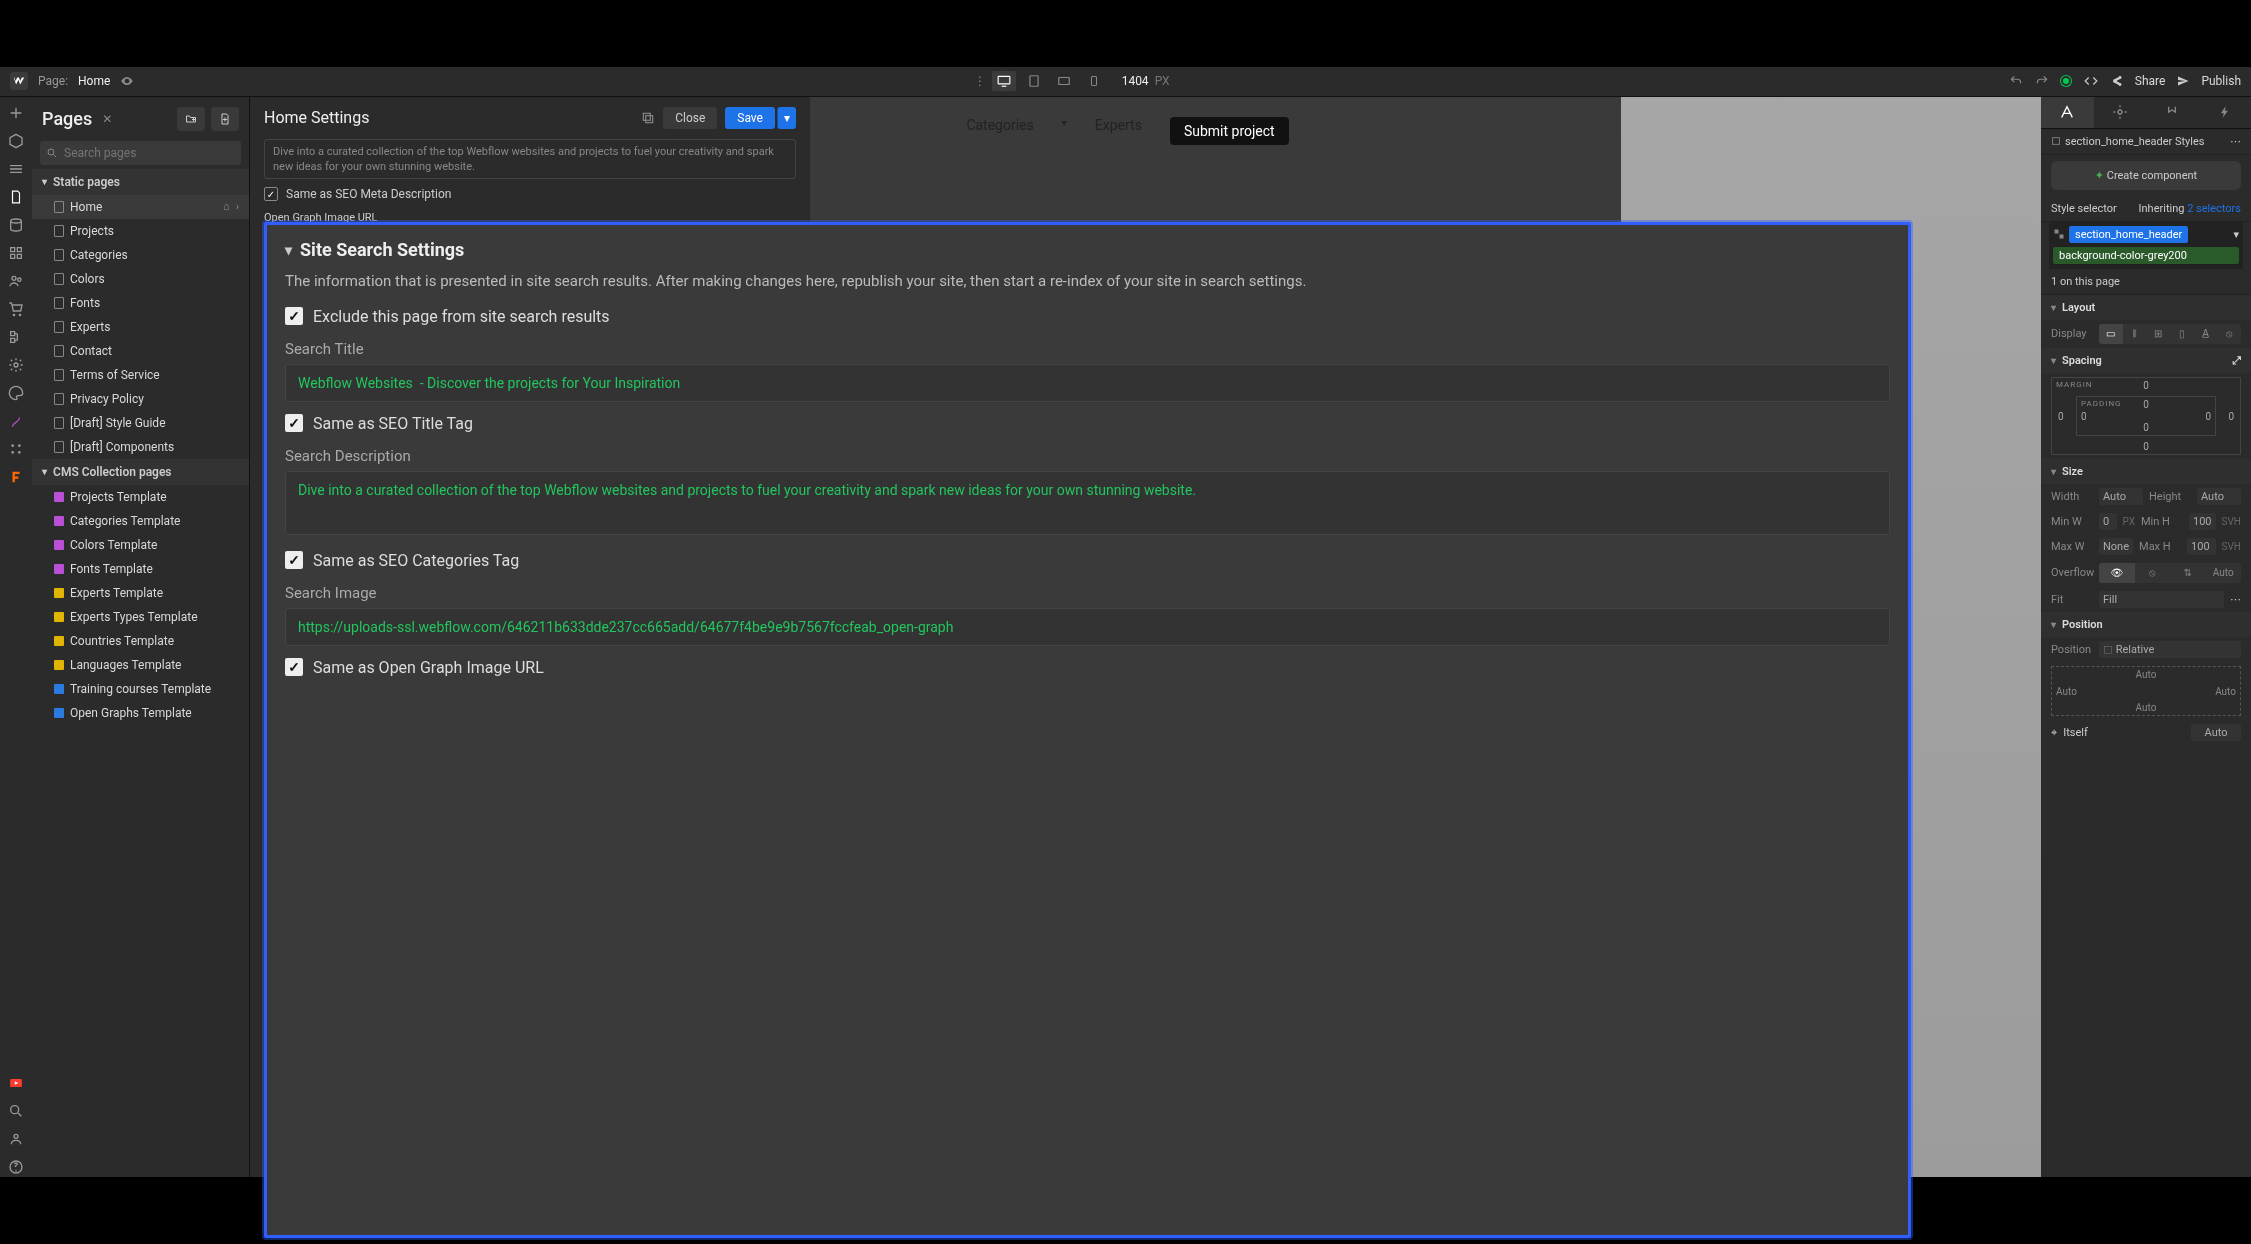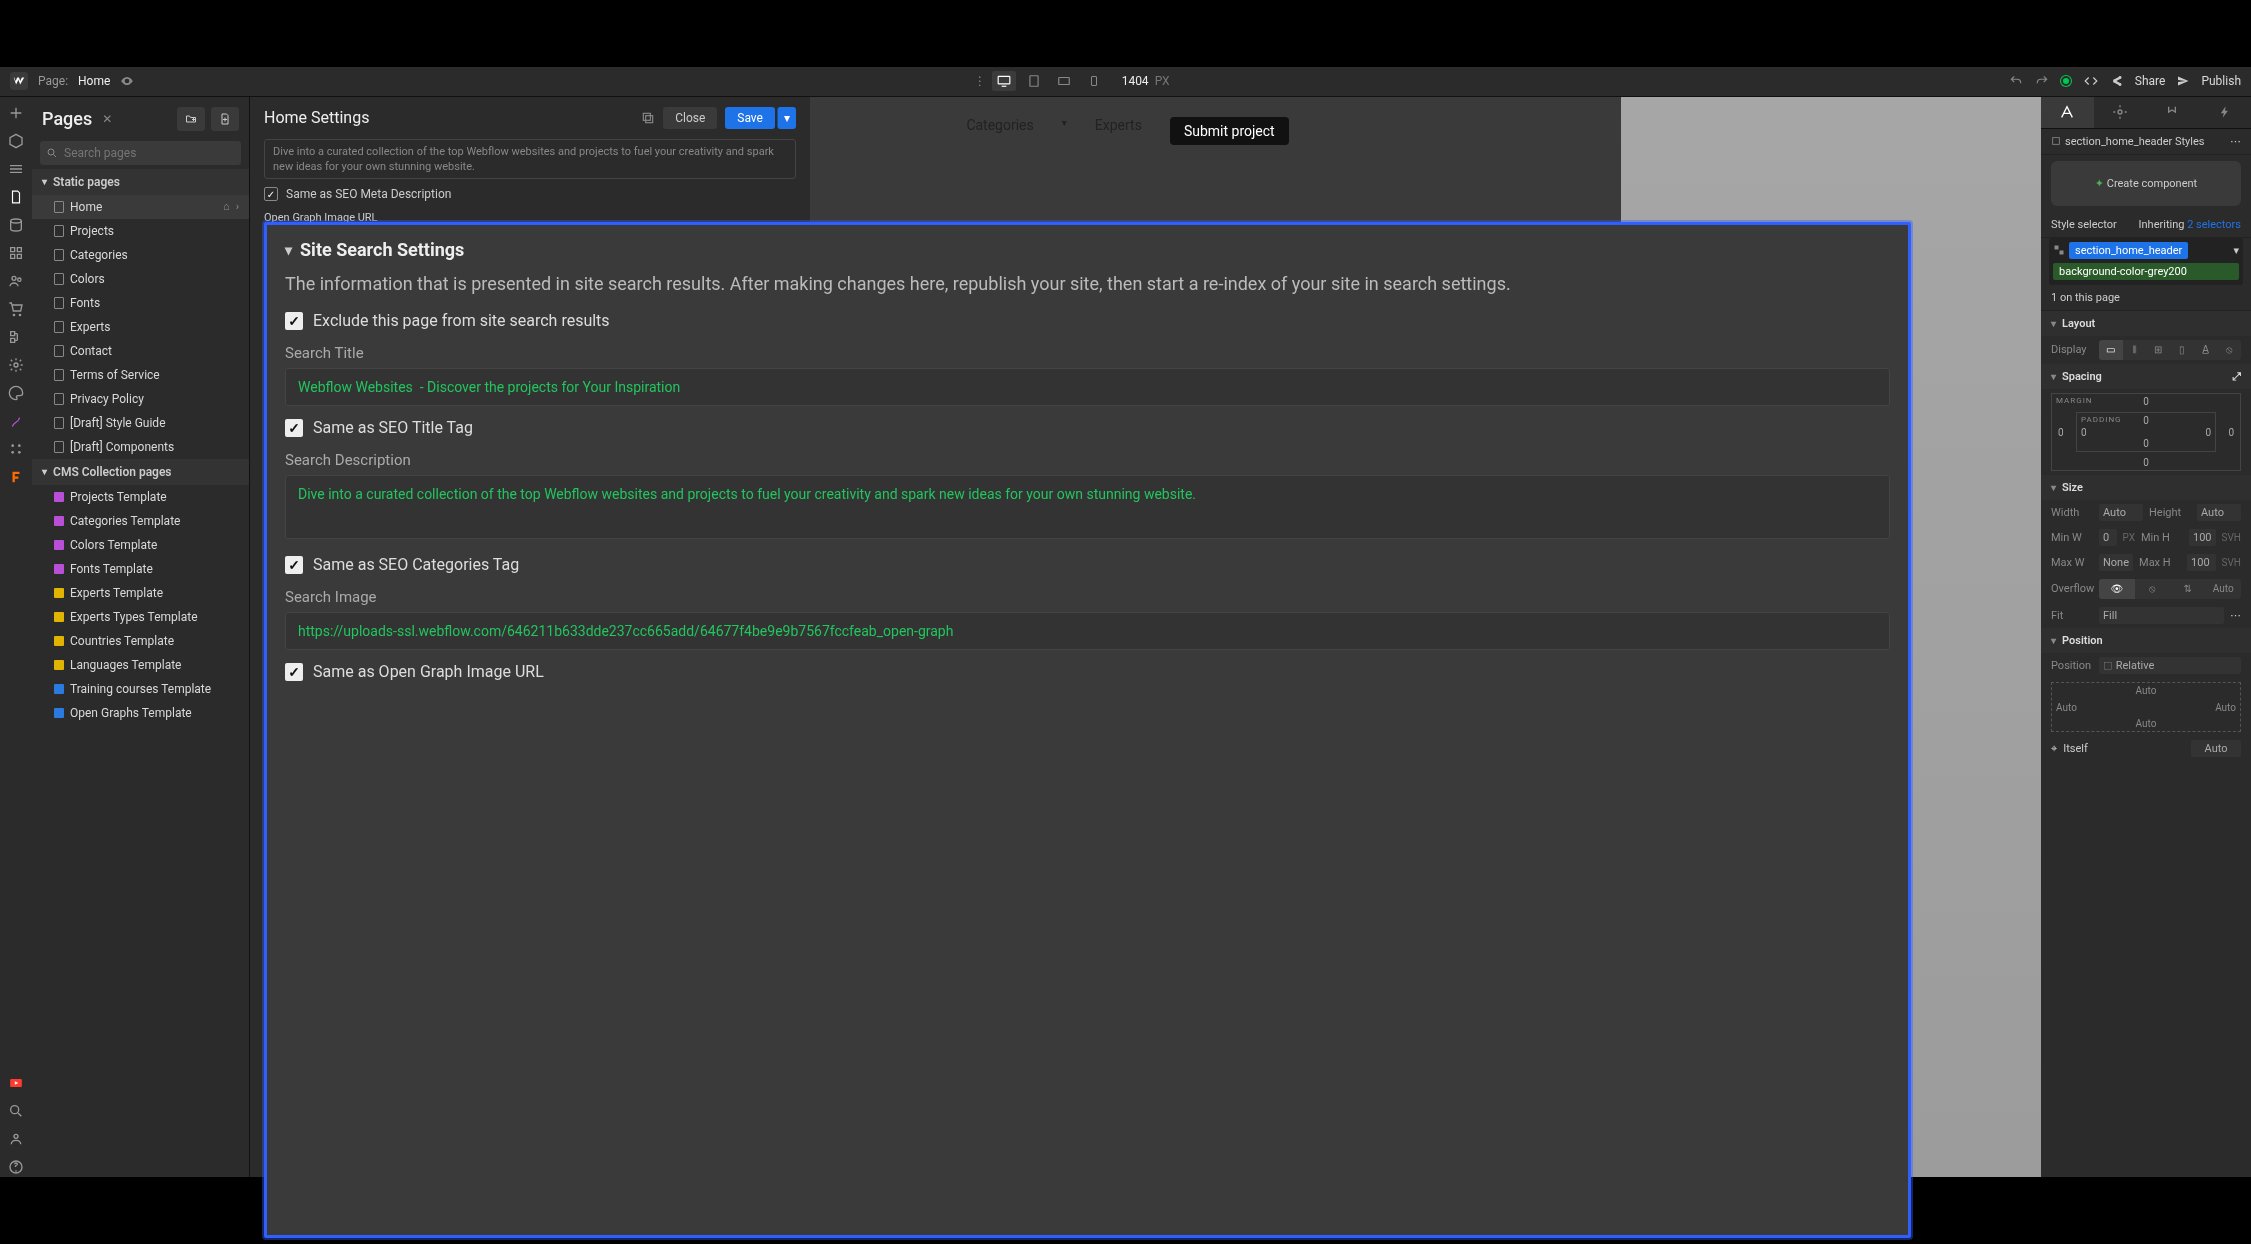--- a/index.html
+++ b/index.html
@@ -60,35 +60,35 @@
 .field-help { font-size:10px; color:#888; margin-bottom:4px; }
 .field-input { width:100%; background:#2b2b2b; border:1px solid #444; color:#ccc; padding:6px 8px; border-radius:3px; font-size:12px; }
 .chk-row { display:flex; align-items:center; gap:8px; margin-top:8px; font-size:12px; }
 .chk { width:14px;height:14px;border:1px solid #666;border-radius:2px;display:flex;align-items:center;justify-content:center;color:#fff;font-size:10px; }
 .chk.on { background:#2b2b2b; border-color:#888; }
 
 
 .ss-overlay { position:absolute; left:264px; top:222px; right:340px; bottom:6px; border:3px solid #2f5fff; background:#3a3a3a; border-radius:2px; box-shadow:0 0 0 2px rgba(47,95,255,.4); padding:14px 18px; overflow:auto; }
 .ss-overlay h4 { font-size:18px; color:#eee; margin-bottom:10px; display:flex; align-items:center; gap:8px; }
 .ss-overlay h4::before { content:"▾"; font-size:14px; color:#ccc; }
-.ss-desc { font-size:18px; color:#bbb; line-height:1.5; margin-bottom:14px; }
+.ss-desc { font-size:15px; color:#bbb; line-height:1.5; margin-bottom:14px; }
 .ss-chk-row { display:flex; align-items:center; gap:10px; margin:12px 0; font-size:16px; color:#ddd; }
 .ss-chk { width:18px;height:18px;border-radius:2px;background:#eee;display:flex;align-items:center;justify-content:center;color:#111;font-size:14px;font-weight:700; }
 .ss-label { font-size:15px; color:#aaa; margin-top:14px; margin-bottom:6px; }
 .ss-input { width:100%; background:#333; border:1px solid #444; color:#22c55e; padding:10px 12px; border-radius:3px; font-size:14px; }
 .ss-textarea { min-height:64px; resize:none; font-family:inherit; }
 
 
 .stylepanel { width:210px; background:#2b2b2b; font-size:11px; color:#ccc; display:flex; flex-direction:column; overflow:auto; }
 .sp-tabs { display:flex; height:32px; border-bottom:1px solid #111; }
 .sp-tabs .t { flex:1; display:flex; align-items:center; justify-content:center; color:#888; }
 .sp-tabs .t.active { background:#3a3a3a; color:#fff; }
 .sp-row { padding:6px 10px; display:flex; align-items:center; gap:6px; border-bottom:1px solid #222; }
 .sp-row.between { justify-content:space-between; }
-.sp-create { margin:6px 10px; padding:16px; text-align:center; background:#3a3a3a; border-radius:6px; }
+.sp-create { margin:6px 10px; padding:8px; text-align:center; background:#3a3a3a; border-radius:6px; }
 .cls-chip { background:#1e73e8; color:#fff; padding:2px 6px; border-radius:2px; font-size:11px; }
 .cls-chip.grey { background:#2a5a2a; }
 .sect-head { padding:6px 10px; font-weight:600; color:#ddd; background:#2f2f2f; display:flex; align-items:center; gap:6px; }
 .sect-head::before { content:"▾"; font-size:10px; color:#888; }
 .prop-row { display:flex; align-items:center; padding:4px 10px; gap:6px; }
 .prop-row .lbl { width:42px; color:#888; }
 .prop-row .val { flex:1; background:#333; padding:2px 4px; border-radius:2px; color:#aaa; text-align:left; font-size:11px; }
 .prop-row .unit { color:#666; font-size:10px; }
 .seg { display:flex; background:#333; border-radius:3px; overflow:hidden; margin:4px 10px; }
 .seg .s { flex:1; padding:4px 0; text-align:center; font-size:10px; color:#888; }

